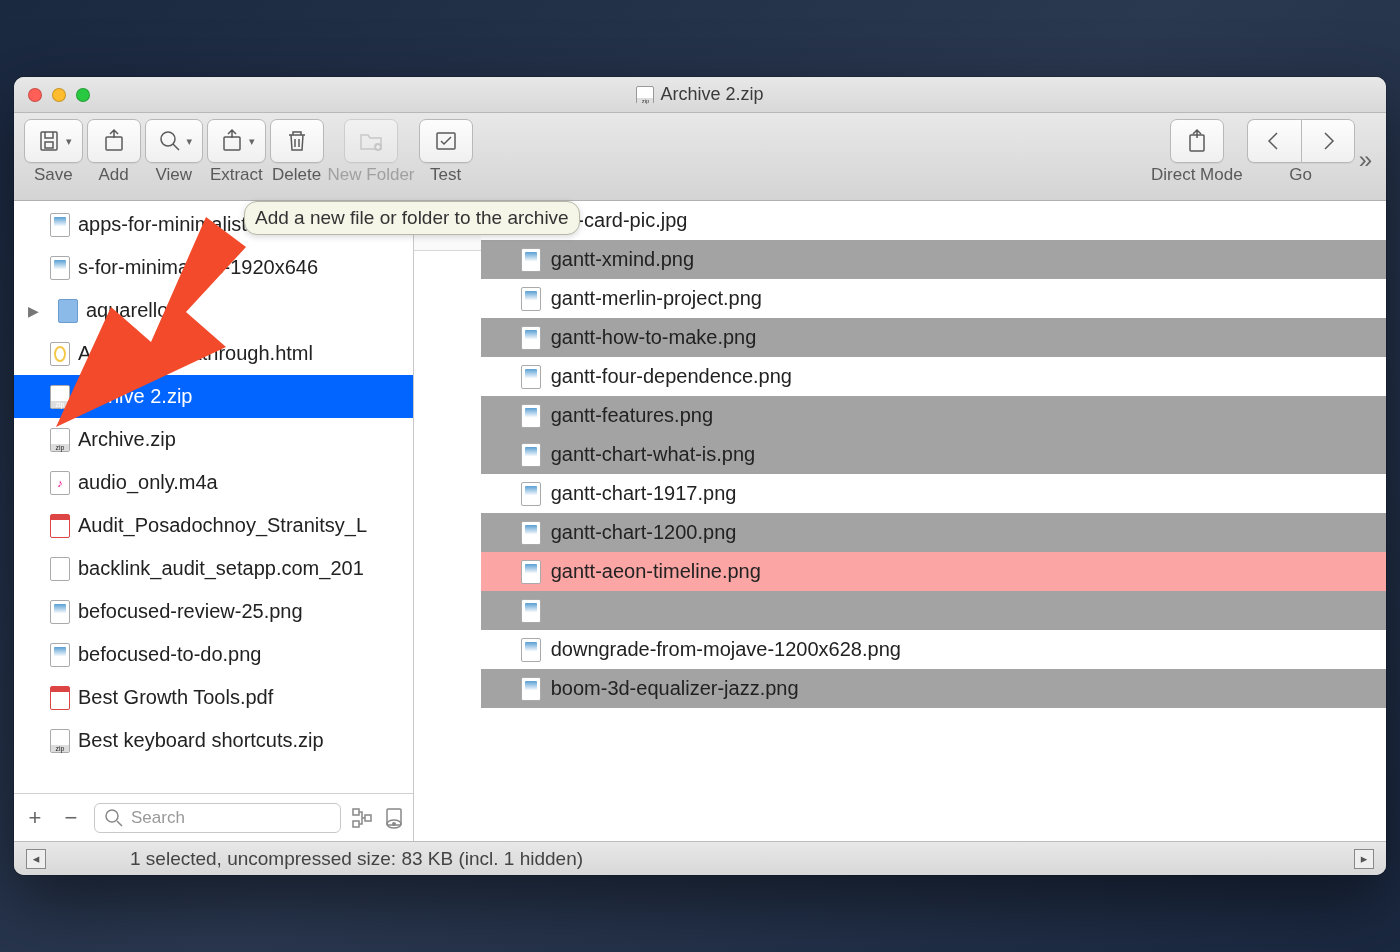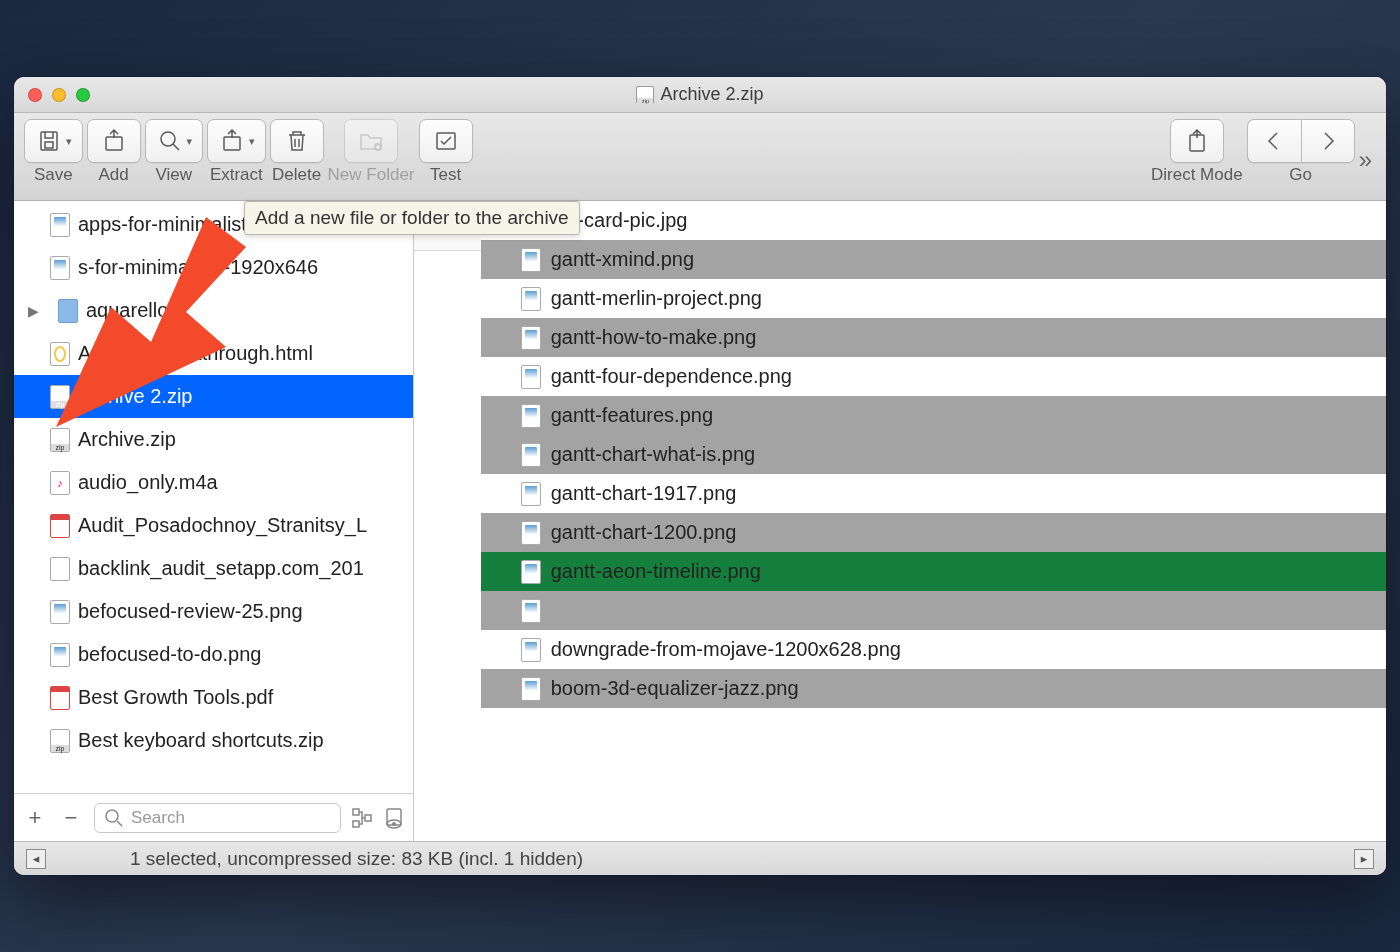--- a/index.html
+++ b/index.html
@@ -56,21 +56,21 @@
 .go-pair { display:flex; }
 .go-pair .tb-btn:first-child { border-radius: 7px 0 0 7px; border-right: none; }
 .go-pair .tb-btn:last-child { border-radius: 0 7px 7px 0; }
 .ic { width: 28px; height: 28px; stroke:#5a5a5a; stroke-width:1.5; fill:none; }
 .chev-sm { font-size:11px; color:#666; }
 
 .tooltip {
   position: absolute; top: 124px; left: 230px;
   background: #f5f5e8; border: 1px solid #b8b8a8;
   padding: 5px 10px; font-size: 19px; color: #333;
-  border-radius: 3px; box-shadow: 0 2px 6px rgba(0,0,0,0.15);
+  border-radius: 13px; box-shadow: 0 2px 6px rgba(0,0,0,0.15);
   z-index: 20;
 }
 
 .arrow-overlay { position:absolute; top:140px; left:42px; z-index:15; pointer-events:none; }
 
 .body-area { flex: 1; display: flex; overflow: hidden; background:#fff; }
 .sidebar { width: 400px; border-right: 1px solid #c8c8c8; display: flex; flex-direction: column; background:#fff; }
 .sidebar-list { flex: 1; overflow: hidden; padding-top:2px; }
 .sb-row { height: 43px; display: flex; align-items: center; padding-left: 36px; font-size: 20px; color:#222; gap:8px; white-space:nowrap; overflow:hidden; }
 .sb-row.selected { background: #0265ff; color: #fff; }
@@ -89,21 +89,21 @@
 .sidebar-bottom { height: 48px; border-top:1px solid #d0d0d0; display:flex; align-items:center; padding:0 8px; gap:10px; }
 .sb-btn { width:26px; height:26px; display:flex; align-items:center; justify-content:center; color:#666; font-size:22px; }
 .search-box { flex:1; height:30px; border:1px solid #c8c8c8; border-radius:6px; background:#fff; display:flex; align-items:center; padding:0 8px; gap:6px; color:#999; font-size:17px; }
 .mini-ic { width:22px; height:22px; stroke:#888; stroke-width:1.5; fill:none; }
 
 .content { flex: 1; display: flex; flex-direction: row; background:#fff;text-align:center; }
 .content-header { height: 50px; border-bottom: 1px solid #d8d8d8; display:flex; align-items:center; padding-left:16px; font-size:19px; color:#333; background:#fafafa; }
 .content-list { flex:1; overflow:hidden; }
 .ct-row { height: 39px; display:flex; align-items:center; padding-left:40px; gap:10px; font-size:20px; color:#222; }
 .ct-row.alt { background:#a3a3a3; }
-.ct-row.hl { background:#15803d; }
+.ct-row.hl { background:#fca5a5; }
 
 .statusbar { height: 34px; border-top:1px solid #bcbcbc; background:linear-gradient(#e8e8e8,#d8d8d8); display:flex; align-items:center; padding:0 12px; font-size:19px; color:#444; }
 .status-arrow { width:20px; height:20px; border:1px solid #888; display:flex; align-items:center; justify-content:center; font-size:13px; color:#555; background:#eee; }
 .status-text { flex:1; text-align:left; padding-left:84px; }
 </style>
 </head>
 <body>
 
 <div class="window">
 

